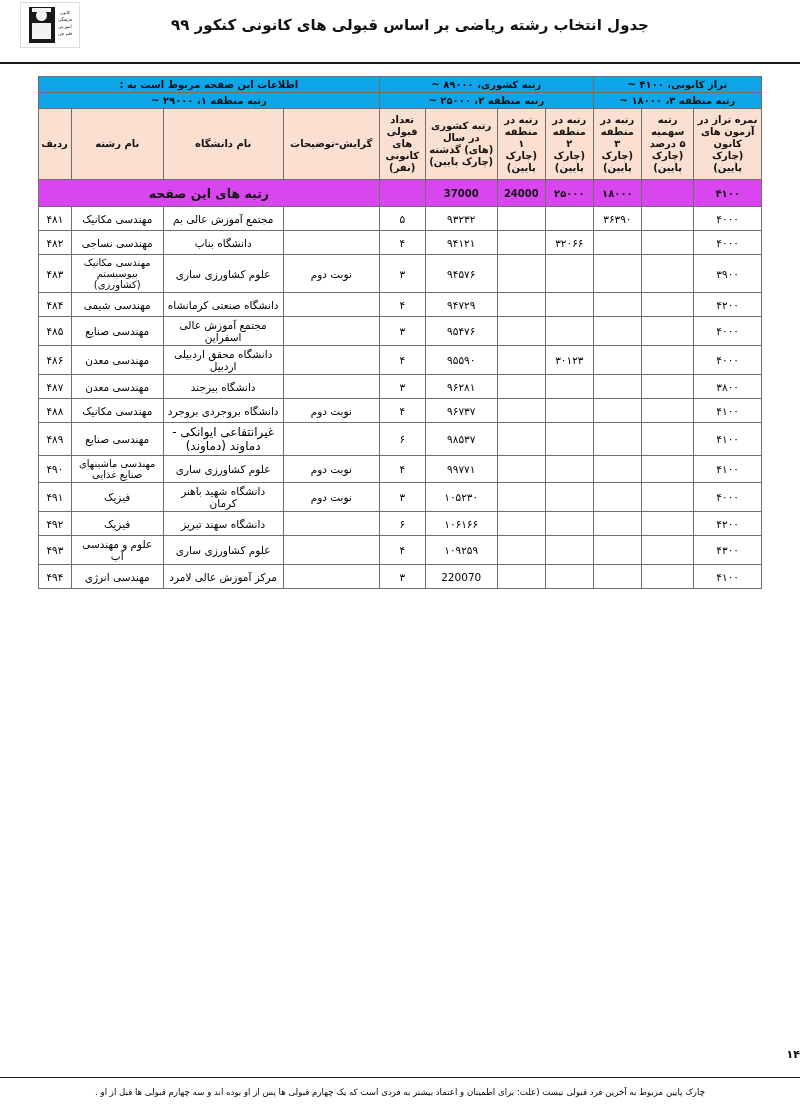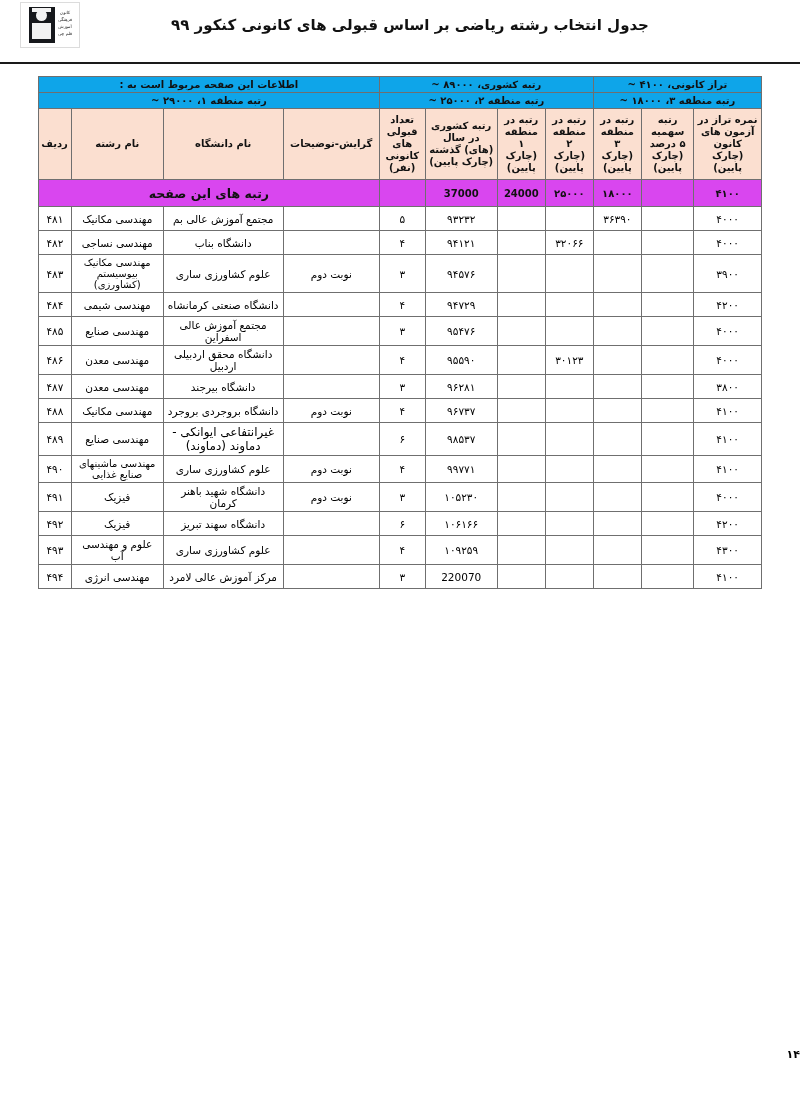--- a/index.html
+++ b/index.html
@@ -452,13 +452,14 @@
             <td class="uni">مرکز آموزش عالی لامرد</td>
             <td class="major">مهندسی انرژی</td>
             <td class="field">۴۹۴</td>
           </tr>
         </tbody>
     </table>
   </div>
 
   <div class="page-number">۱۴</div>
 
+  <div class="footer-note">چارک پایین مربوط به آخرین فرد قبولی نیست (علت: برای اطمینان و اعتماد بیشتر به فردی است که یک چهارم قبولی ها پس از او بوده اند و سه چهارم قبولی ها قبل از او .</div>
 </div>
 
 </body></html>

